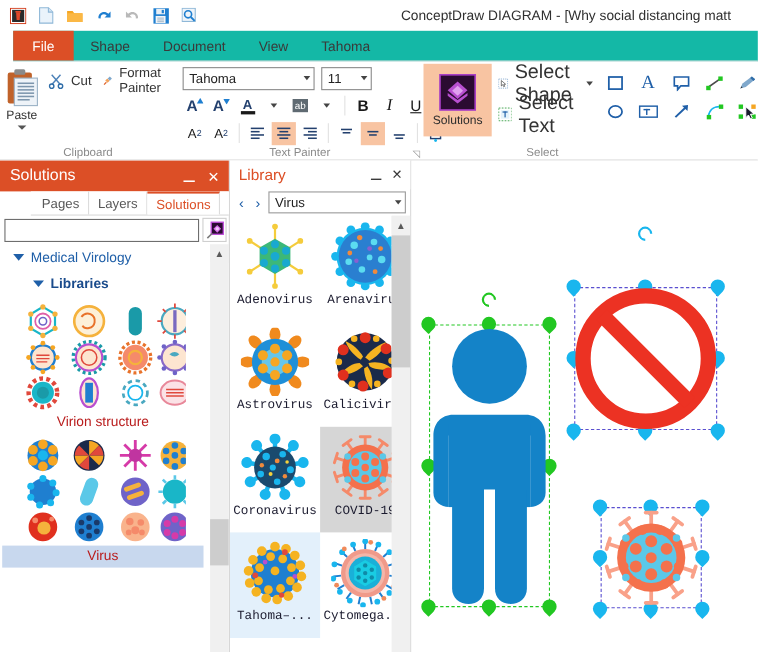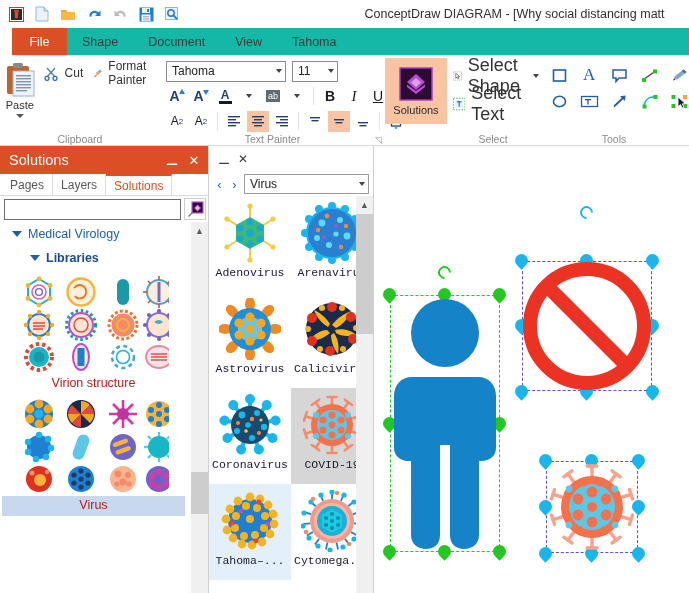--- a/index.html
+++ b/index.html
@@ -130,21 +130,21 @@
     display:flex; flex-direction:column;
   }
   .sol-header {
     height:28px; background:#DC4F26; color:#fff;
     display:flex; align-items:center; padding:0 6px 0 9px; gap:6px;
   }
   .sol-header .htitle { flex:1; font-size:14.5px; }
   .sol-header .hicon { width:16px; height:16px; display:flex; align-items:center; justify-content:center; color:#fff; }
   .sol-tabs {
     height:22px; display:flex; align-items:stretch; background:#fff;
-    border-bottom:1px solid #d9d9d9; padding-left:2px;
+    border-bottom:1px solid #d9d9d9; padding-left:2px;margin-left:28px;
   }
   .sol-tab {
     padding:0 8px; display:flex; align-items:center; font-size:12px; color:#585858;
     border-right:1px solid #dcdcdc; position:relative;
   }
   .sol-tab.active { color:#DC4F26; border-top:2px solid #DC4F26; background:#fff; border-right:1px solid #dcdcdc; }
   .sol-search { height:26px; display:flex; align-items:center; padding:3px 2px 3px 4px; gap:3px; }
   .sol-search input {
     flex:1; height:21px; border:1px solid #6e6e6e; font-size:12px; padding:0 4px;
     font-family:"Liberation Sans",sans-serif; outline:none; background:#fff;
@@ -580,21 +580,20 @@
                 <rect x="1.5" y="1" width="4" height="4" fill="#22c722"></rect>
                 <rect x="13" y="1" width="4" height="4" fill="#f5a623"></rect>
                 <rect x="1.5" y="10" width="4" height="4" fill="#22c722"></rect>
                 <rect x="13" y="10" width="4" height="4" fill="#22c722"></rect>
                 <path d="M8 3 L8 13 L10.4 10.6 L12.2 14 L13.9 13.1 L12.2 9.9 L15.4 9.6 Z" fill="#1a1a2e" stroke="#fff" stroke-width="0.9"></path>
               </svg>
             </div>
           </div>
         </div>
       </div>
-      <div class="rlabel" style="width:150px;">Tools</div>
     </div>
   </div>
 
   <div class="solpanel">
     <div class="sol-header">
       <span class="htitle">Solutions</span>
       <span class="hicon" style="font-size:14px;">⚊</span>
       <span class="hicon" style="font-size:13px;">✕</span>
     </div>
     <div class="sol-tabs">
@@ -864,20 +863,21 @@
 
       <div class="vsb">
         <div class="arrow-up">▲</div>
         <div class="thumb" style="top:250px; height:42px;"></div>
       </div>
     </div>
   </div>
 
   <div class="libpanel">
     <div class="lib-header">
+      <span class="htitle">Library</span>
       <span class="hicon" style="font-size:13px;">⚊</span>
       <span class="hicon" style="font-size:12px;">✕</span>
     </div>
     <div class="lib-nav">
       <span class="navarrow">‹</span>
       <span class="navarrow">›</span>
       <div class="libcombo">
         <span>Virus</span>
         <span class="caret-sm"></span>
       </div>

